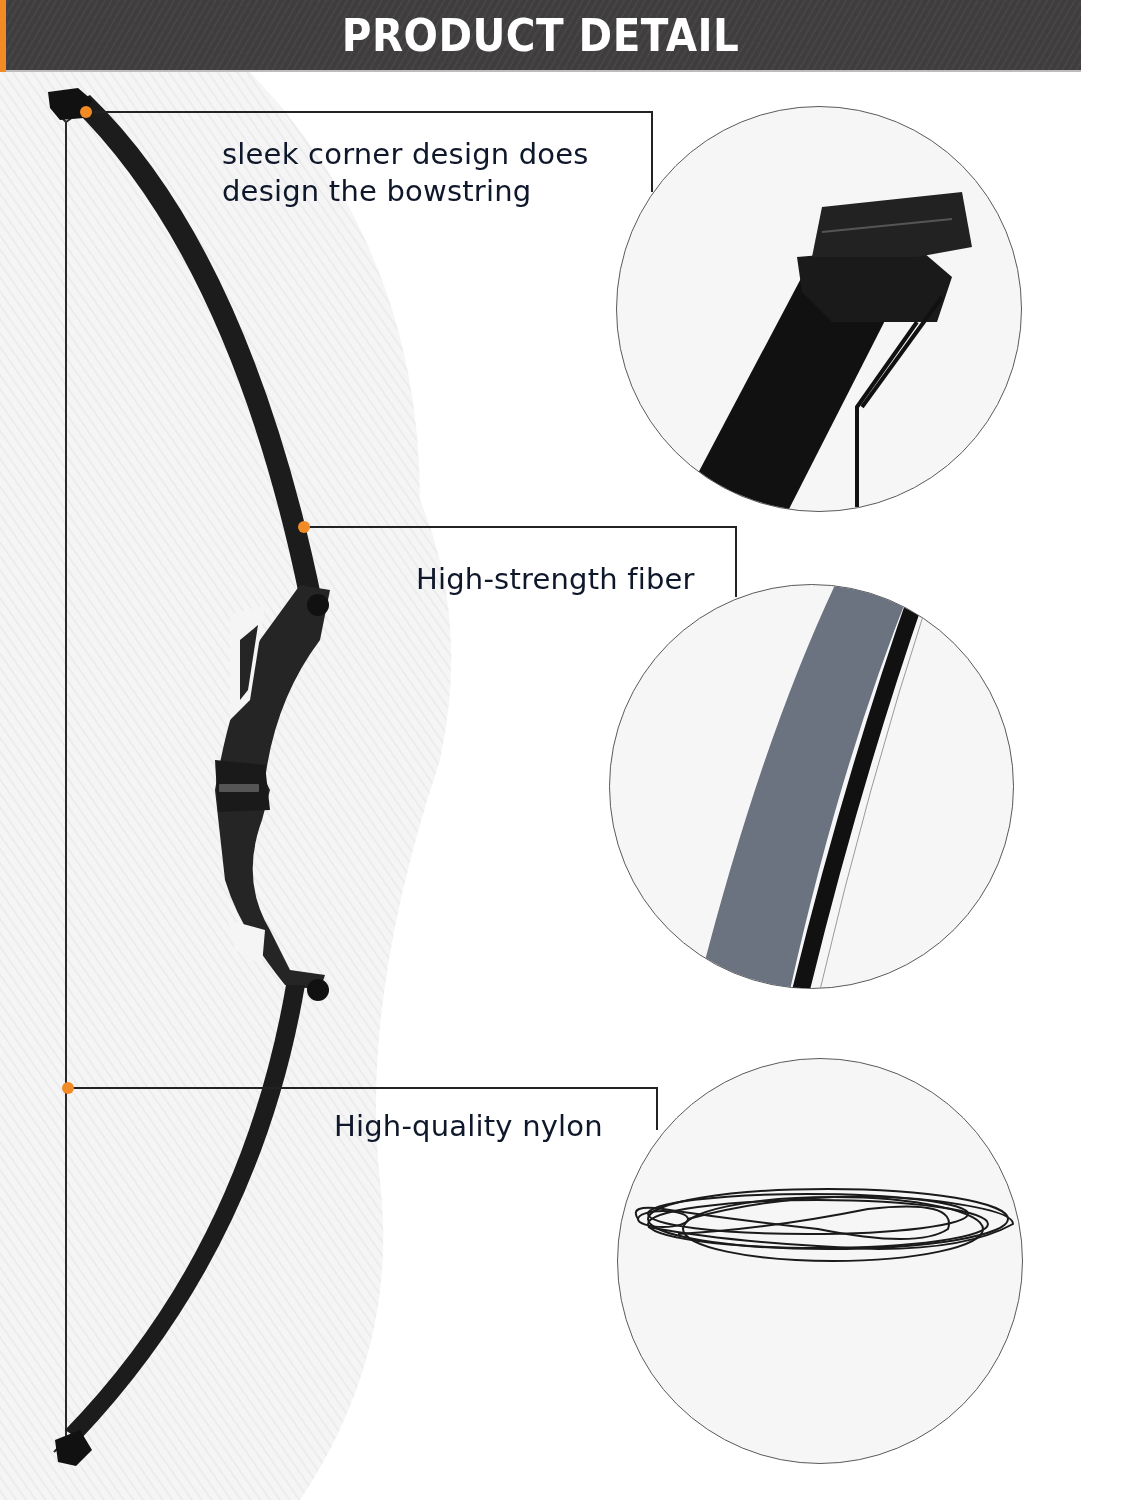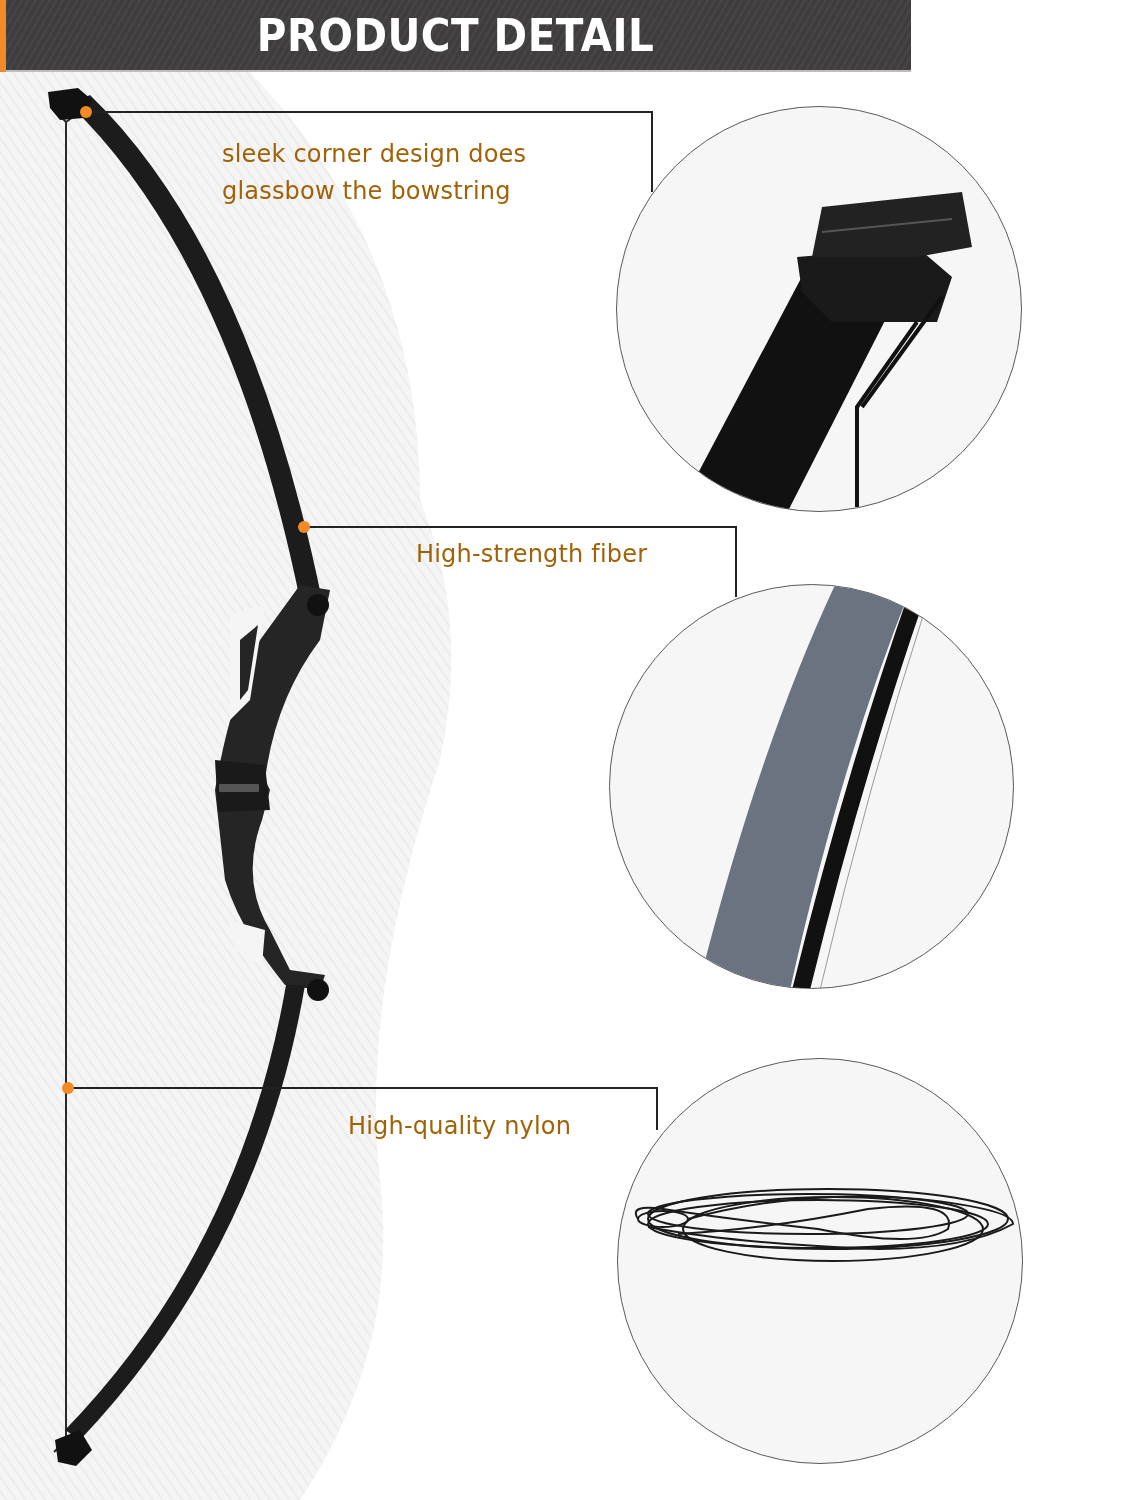--- a/index.html
+++ b/index.html
@@ -2,36 +2,36 @@
 <html><head>
 <meta charset="utf-8">
 <style>
   html, body { margin: 0; padding: 0; }
   body {
     width: 1125px; height: 1500px; position: relative; overflow: hidden;
     background: #ffffff;
     font-family: "Liberation Sans", "DejaVu Sans", sans-serif;
   }
   .header {
-    position: absolute; left: 0; top: 0; width: 911px; height: 72px;
+    position: absolute; left: 0; top: 0; width: 1081px; height: 72px;
     background-color: #3f3d3e;
     background-image: repeating-linear-gradient(120deg, rgba(255,255,255,0.04) 0 2px, rgba(0,0,0,0) 2px 6px);
     border-bottom: 2px solid #bdbdbd;
     box-sizing: border-box;
   }
   .header .accent { position: absolute; left: 0; top: 0; width: 6px; height: 72px; background: #f28a25; }
   .header .title {
     position: absolute; left: 0; right: 0; top: 10px; text-align: center;
     color: #ffffff; font-weight: bold; font-size: 44px; letter-spacing: 0.5px;
     font-family: "DejaVu Sans", "Liberation Sans", sans-serif;
     transform: scaleX(0.92);
   }
   .bg-svg { position: absolute; left: 0; top: 72px; }
   .callout-text {
-    position: absolute; color: #a16207; font-size: 24px; line-height: 37px;
+    position: absolute; color: #0f172a; font-size: 29px; line-height: 37px;
     font-family: "DejaVu Sans", "Liberation Sans", sans-serif;
     letter-spacing: 0.2px;
   }
   .detail-circle {
     position: absolute; border-radius: 50%; border: 1px solid #5a5a5a;
     background: #f6f6f6; overflow: hidden; box-sizing: border-box;
   }
   .detail-circle svg { position: absolute; left: 0; top: 0; }
 </style>
 </head>
@@ -83,26 +83,26 @@
 
   <g fill="#f28a25">
     <circle cx="86" cy="112" r="6"></circle>
     <circle cx="304" cy="527" r="6"></circle>
     <circle cx="68" cy="1088" r="6"></circle>
   </g>
 </svg>
 
 <div class="callout-text" style="left:222px; top:136px;">
   <div>sleek corner design does</div>
-  <div>glassbow the bowstring</div>
+  <div>design the bowstring</div>
 </div>
-<div class="callout-text" style="left:416px; top:536px;text-align:center;">
+<div class="callout-text" style="left:416px; top:561px;text-align:center;">
   <div>High-strength fiber</div>
 </div>
-<div class="callout-text" style="left:348px; top:1108px;">
+<div class="callout-text" style="left:334px; top:1108px;">
   <div>High-quality nylon</div>
 </div>
 
 <div class="detail-circle" style="left:616px; top:106px; width:406px; height:406px;">
   <svg width="406" height="406" viewBox="0 0 406 406">
     <path d="M60 406 L190 160 L280 190 L170 406 Z" fill="#111"></path>
     <path d="M180 150 L300 140 L335 170 L320 215 L215 215 L185 185 Z" fill="#1a1a1a"></path>
     <path d="M205 100 L345 85 L355 140 L300 150 L195 150 Z" fill="#222"></path>
     <path d="M205 125 L335 112" stroke="#555" stroke-width="2"></path>
     <path d="M300 215 L240 300 L240 400" stroke="#111" stroke-width="4" fill="none"></path>

